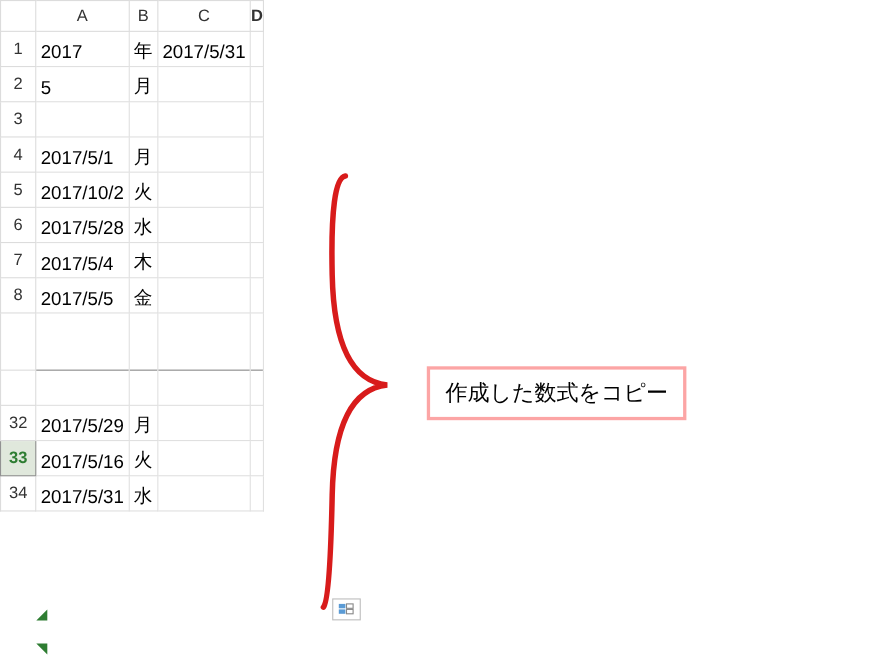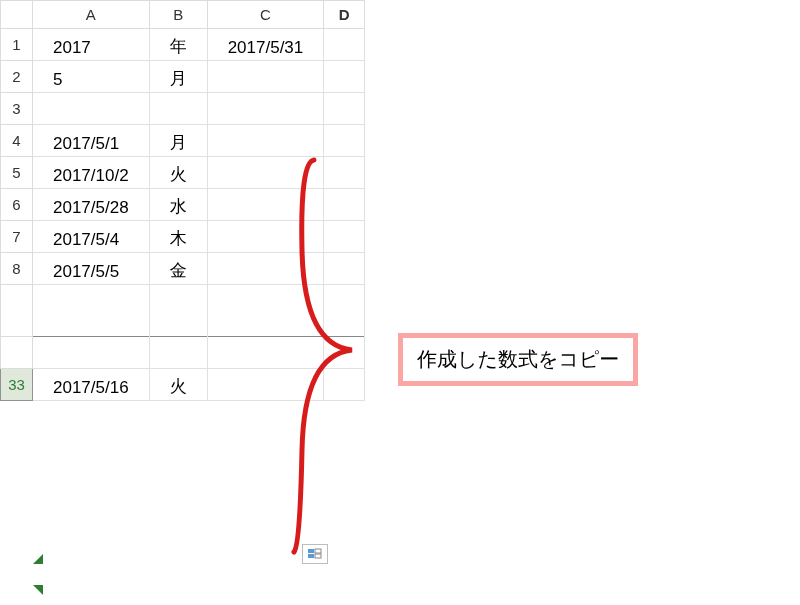--- a/index.html
+++ b/index.html
@@ -29,50 +29,50 @@
     .row-header {
       background: #fff;
       text-align: center;
       font-size: 15px;
       color: #333;
       border: 1px solid #dcdcdc;
       width: 32px;
     }
     .cell {
       border: 1px solid #e0e0e0;
-      padding: 2px 20px;
+      padding: 2px 4px;
       height: 32px;
       vertical-align: bottom;
       font-size: 17px;
     }
     .col-d-header {
       border: 2px solid #2e7d32;
       background: #e0e8dc;
       color: #2e7d32;
       font-weight: bold;
     }
     .row-33-header {
       background: #e0e8dc;
       color: #2e7d32;
-      font-weight: normal;
+      font-weight: bold;
       border: 1px solid #929292;
     }
     .corner {
       width: 32px;
       height: 28px;
       background: #fff;
       border: 1px solid #dcdcdc;
     }
     .gap-row td { height: 52px; border-left:1px solid #e0e0e0; border-right:1px solid #e0e0e0;}
     .gap-row .row-header { border:1px solid #dcdcdc; background:#fff;}
     .annotation-box {
       position: absolute;
-      left: 398px;
+      left: 388px;
       top: 333px;
-      border: 5px solid #fca5a5;
+      border: 3px solid #fca5a5;
       padding: 8px 14px;
       font-size: 20px;
       background: #fff;
       color: #000;
     }
     .brace {
       position: absolute;
       left: 290px;
       top: 150px;
       pointer-events: none;
@@ -183,23 +183,37 @@
           <td></td>
   </tr>
   <tr style="height:20px;">
     <td class="row-header" style="font-size:10px;color:#999"></td>
     <td class="cell col-a" style="border-top:1px solid #888"></td>
     <td class="cell col-b" style="border-top:1px solid #888"></td>
     <td class="cell col-c" style="border-top:1px solid #888"></td>
     <td class="cell col-d" style="border-top:1px solid #888"></td>
   </tr>
   <tr>
+    <td class="row-header">32</td>
+    <td class="cell col-a">2017/5/29</td>
+    <td class="cell col-b">月</td>
+    <td class="cell col-c"></td>
+    <td class="cell col-d"></td>
+  </tr>
+  <tr>
     <td class="row-header row-33-header">33</td>
     <td class="cell col-a">2017/5/16</td>
     <td class="cell col-b">火</td>
+    <td class="cell col-c"></td>
+    <td class="cell col-d"></td>
+  </tr>
+  <tr>
+    <td class="row-header">34</td>
+    <td class="cell col-a">2017/5/31</td>
+    <td class="cell col-b">水</td>
     <td class="cell col-c"></td>
     <td class="cell col-d"></td>
   </tr>
 </tbody>
     </table>
 </div>
 
 <svg class="brace" width="90" height="420">
   <path d="M 24 10 Q 10 12 12 100 Q 14 195 62 200 Q 14 205 12 300 Q 10 395 4 402" stroke="#d81b1b" stroke-width="5" fill="none" stroke-linecap="round"></path>
 </svg>

